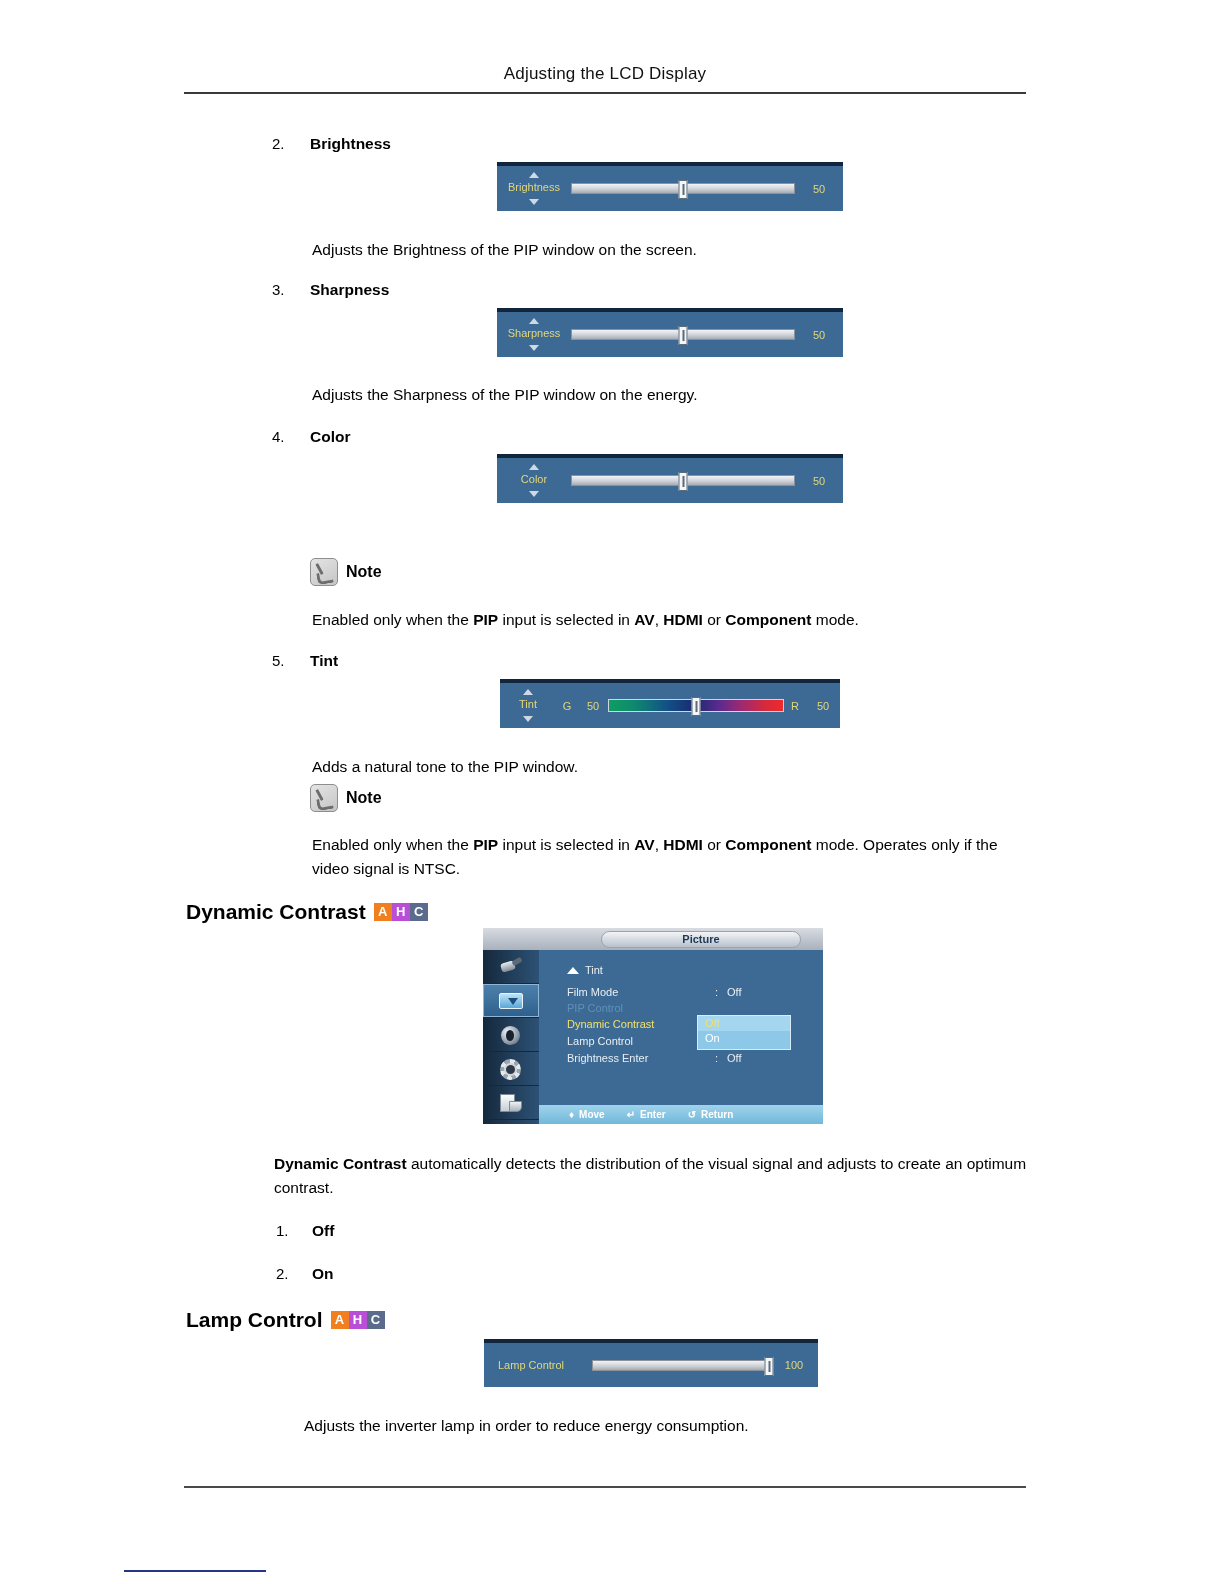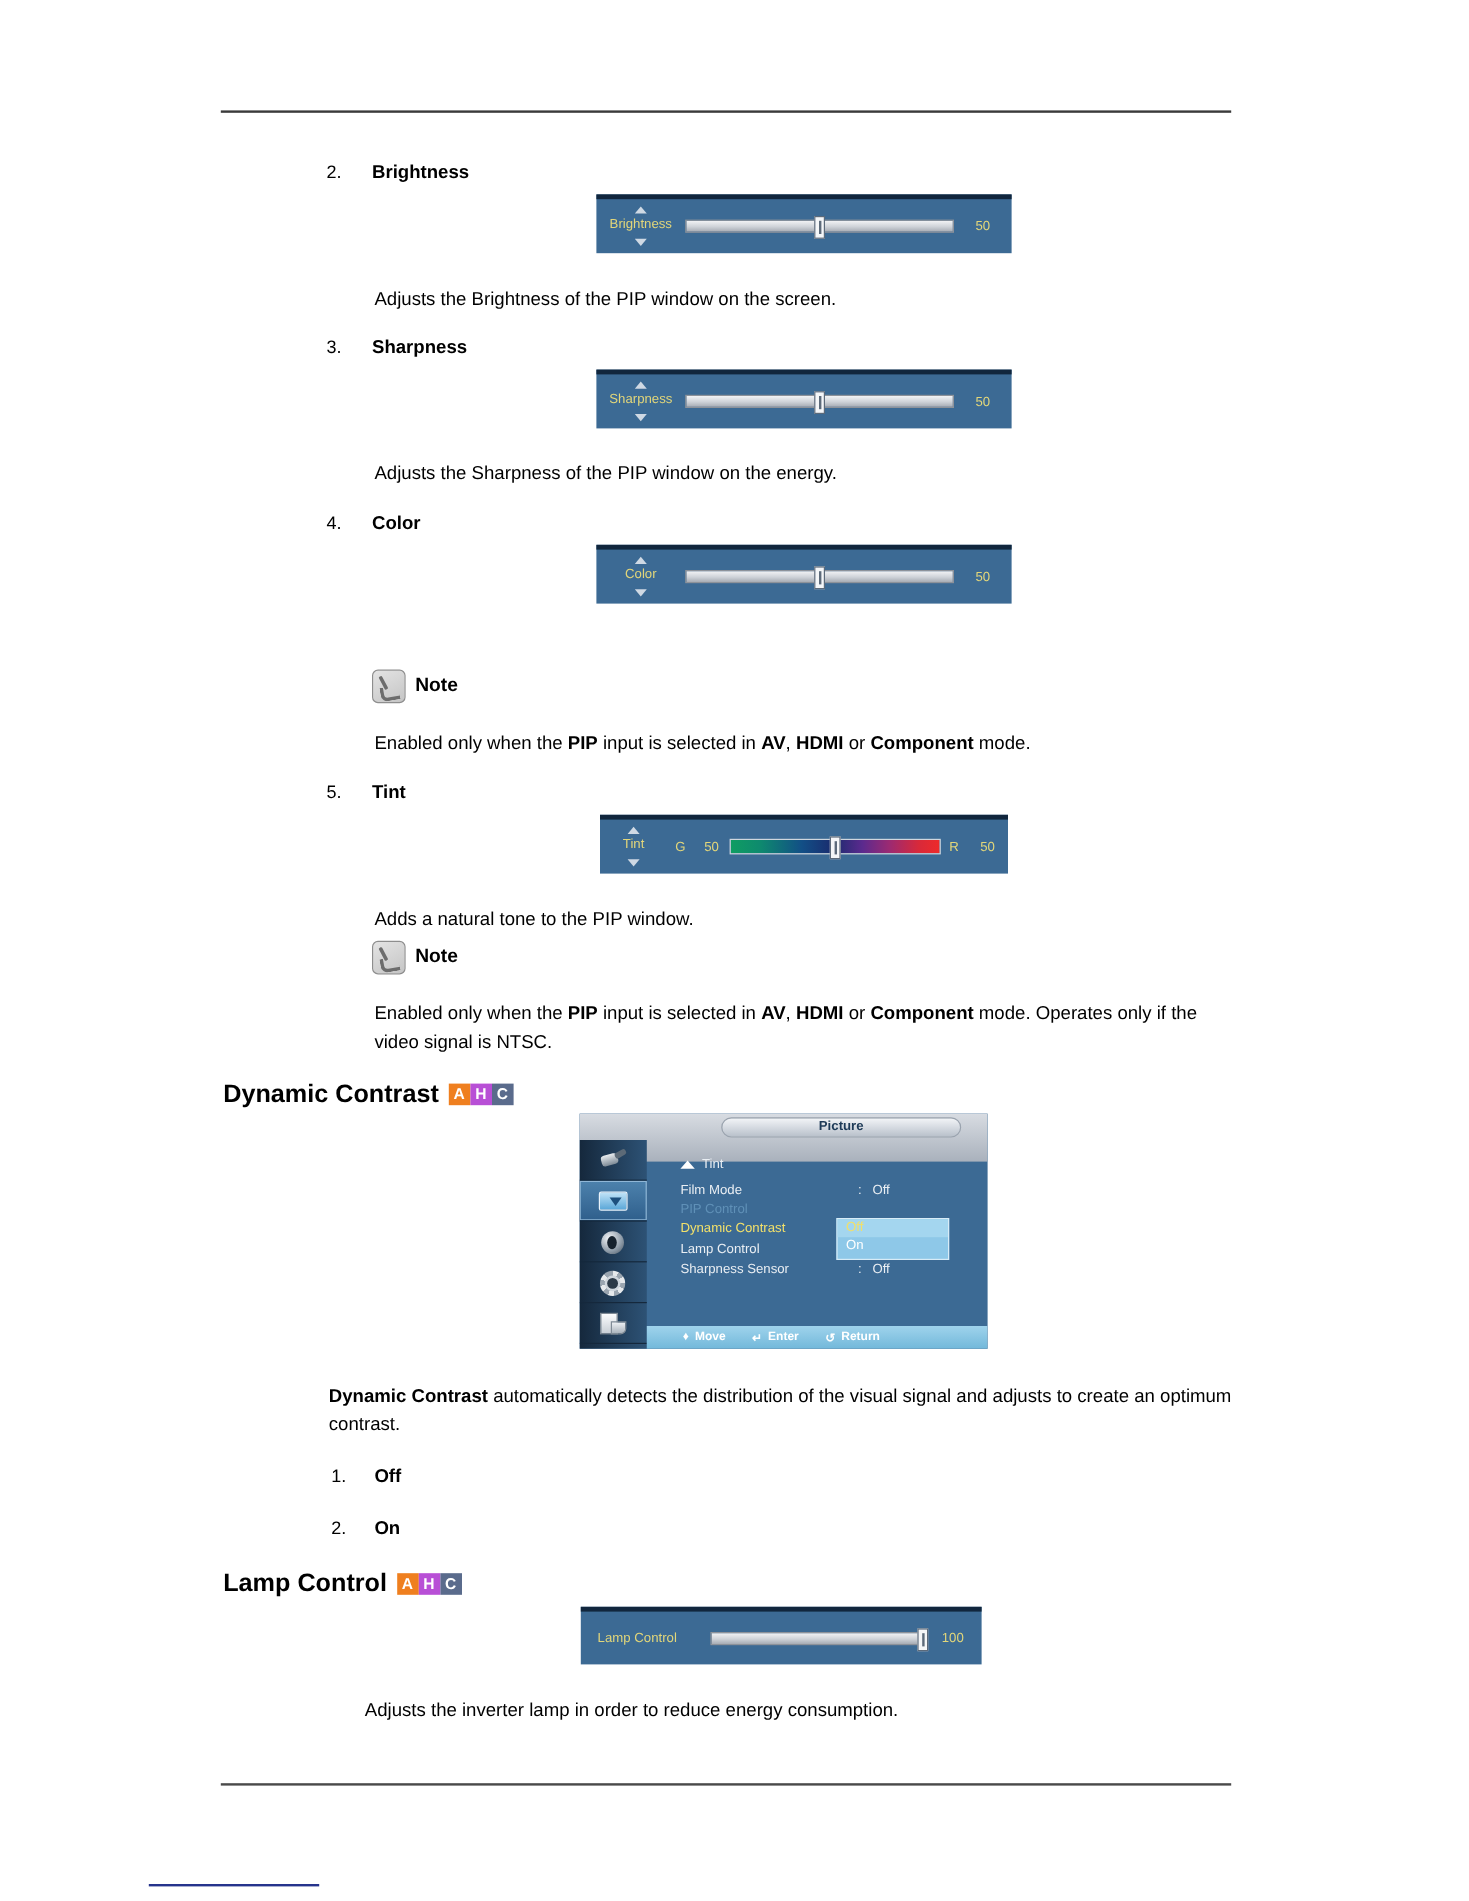--- a/index.html
+++ b/index.html
@@ -267,21 +267,21 @@
   .osd-menu {
     position: absolute;
     background: #3c6a94;
     box-sizing: border-box;
     overflow: hidden;
   }
   .osd-titlebar {
     position: absolute;
     left: 0; top: 0;
     width: 100%;
-    height: 40px;
+    height: 22px;
     background: linear-gradient(to bottom, #d8dce2, #a9b1bc);
   }
   .osd-title-pill {
     position: absolute;
     left: 118px;
     top: 3px;
     width: 200px;
     height: 17px;
     border-radius: 9px;
     background: linear-gradient(to bottom, #f2f4f7, #b9c1cb);
@@ -476,20 +476,21 @@
     color: #ffffff;
     font-weight: bold;
   }
   .bb-glyph { font-size: 10px; color: #ffffff; }
 </style>
 </head>
 <body>
 
 <div class="page">
 
+  <div class="page-header">Adjusting the LCD Display</div>
   <div class="header-rule"></div>
 
   <div class="num-item" style="left:272px; top:135px;">
     <span class="num">2.</span>
     <span class="lbl">Brightness</span>
   </div>
 
   <div class="osd-slider" style="left:497px; top:162px; width:346px; height:49px;">
     <div class="arrows">
       <div class="arrow-up"></div>
@@ -631,21 +632,21 @@
         <span class="rname">Dynamic Contrast</span>
         <span class="rcolon">:</span>
       </div>
 
       <div class="osd-row" style="left:28px; top:85px;">
         <span class="rname">Lamp Control</span>
         <span class="rcolon">:</span>
       </div>
 
       <div class="osd-row" style="left:28px; top:102px;">
-        <span class="rname">Sharpness Sensor</span>
+        <span class="rname">Brightness Enter</span>
         <span class="rcolon">:</span>
         <span class="rval">Off</span>
       </div>
 
       <div class="osd-dropdown" style="left:158px; top:65px; width:94px; height:35px;">
         <div class="osd-dd-item hl">Off</div>
         <div class="osd-dd-item">On</div>
       </div>
 
     </div>

